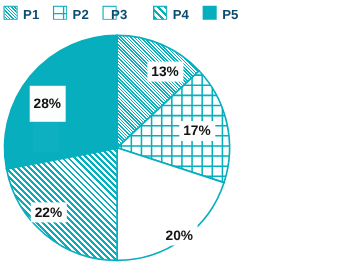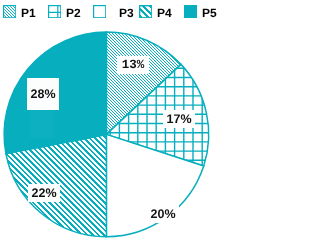--- a/index.html
+++ b/index.html
@@ -3,21 +3,21 @@
 <meta charset="utf-8">
 <title>Pie chart</title>
 <style>
   html,body{margin:0;padding:0;}
   body{width:219px;height:243px;background:#ffffff;text-rendering:geometricPrecision;
        font-family:"Liberation Sans",sans-serif;overflow:hidden;}
   #wrap{position:relative;width:219px;height:243px;background:#ffffff;-webkit-font-smoothing:antialiased;}
   #legend{position:absolute;left:0;top:0;width:219px;height:24px;}
   .lg-item{position:absolute;top:0;height:24px;}
   .lg-sw{position:absolute;left:0;display:block;line-height:0;}
-  .lg-tx{position:absolute;top:7px;opacity:0.99;will-change:transform;font-size:12px;font-weight:bold;color:#000000;line-height:1;white-space:nowrap;}
+  .lg-tx{position:absolute;top:7px;opacity:0.99;will-change:transform;font-size:12px;font-weight:bold;color:#0c4a6e;line-height:1;white-space:nowrap;}
   #pie{position:absolute;left:0;top:0;}
   #watermark{position:absolute;left:0;top:0;width:219px;height:243px;pointer-events:none;}
   #wm-block{position:absolute;left:30px;top:97px;width:24px;height:41px;
             background:rgba(255,255,255,0.030);}
   #wm-text{position:absolute;left:57px;top:109px;font-size:27px;font-weight:bold;
            color:rgba(255,255,255,0.030);line-height:1;
            font-family:"Liberation Sans",sans-serif;}
   .plabel{position:absolute;opacity:0.99;will-change:transform;background:#ffffff;color:#121212;font-size:12.5px;font-weight:bold;
           display:flex;align-items:center;justify-content:center;line-height:1;}
 </style>
@@ -51,21 +51,21 @@
           </svg>
         </span>
         <span class="lg-tx" style="left:18.4px">P2</span>
       </div>
       <div class="lg-item" style="left: 92.8px;">
         <span class="lg-sw" style="top:5px">
           <svg width="13.4" height="13.4" viewBox="0 0 13.4 13.4" style="display:block">
             <rect x="0.6" y="0.6" width="12.200000000000001" height="12.200000000000001" fill="none" stroke="#06aebe" stroke-width="1.2"></rect>
           </svg>
         </span>
-        <span class="lg-tx" style="left:26px">P3</span>
+        <span class="lg-tx" style="left:8px">P3</span>
       </div>
       <div class="lg-item" style="left: 138.6px;">
         <span class="lg-sw" style="top:5px">
           <svg width="13.4" height="13.4" viewBox="0 0 13.4 13.4" style="display:block">
             <defs>
               <clipPath id="cs4">
                 <rect x="1.2" y="1.2" width="11" height="11"></rect>
               </clipPath>
             </defs>
             <rect x="0.9" y="0.9" width="11.6" height="11.6" fill="#06aebe"></rect>
@@ -130,19 +130,19 @@
           <path d="M106.4,134.4 L5.91,153.57 A102.3,102.3 0 0 1 106.40,32.10 Z" fill="none" stroke="#06aebe" stroke-width="1.5"></path>
         </g>
       </g>
   </svg>
 
   <div id="watermark">
     <div id="wm-block"></div>
   </div>
 
   <div id="labels">
-      <div class="plabel" style="left: 117px; top: 55.8px; width: 32px; height: 18px; font-family: Liberation Mono, monospace;">13%</div>
+      <div class="plabel" style="left: 134px; top: 55.8px; width: 32px; height: 18px;">13%</div>
       <div class="plabel" style="left: 163px; top: 109.7px; width: 32px; height: 18px;">17%</div>
       <div class="plabel" style="left: 146.6px; top: 205px; width: 32px; height: 18px;">20%</div>
       <div class="plabel" style="left: 28.3px; top: 184px; width: 32px; height: 18px;">22%</div>
       <div class="plabel" style="left: 27px; top: 78px; width: 32px; height: 32px;">28%</div>
     </div>
 </div>
 
 </body></html>

